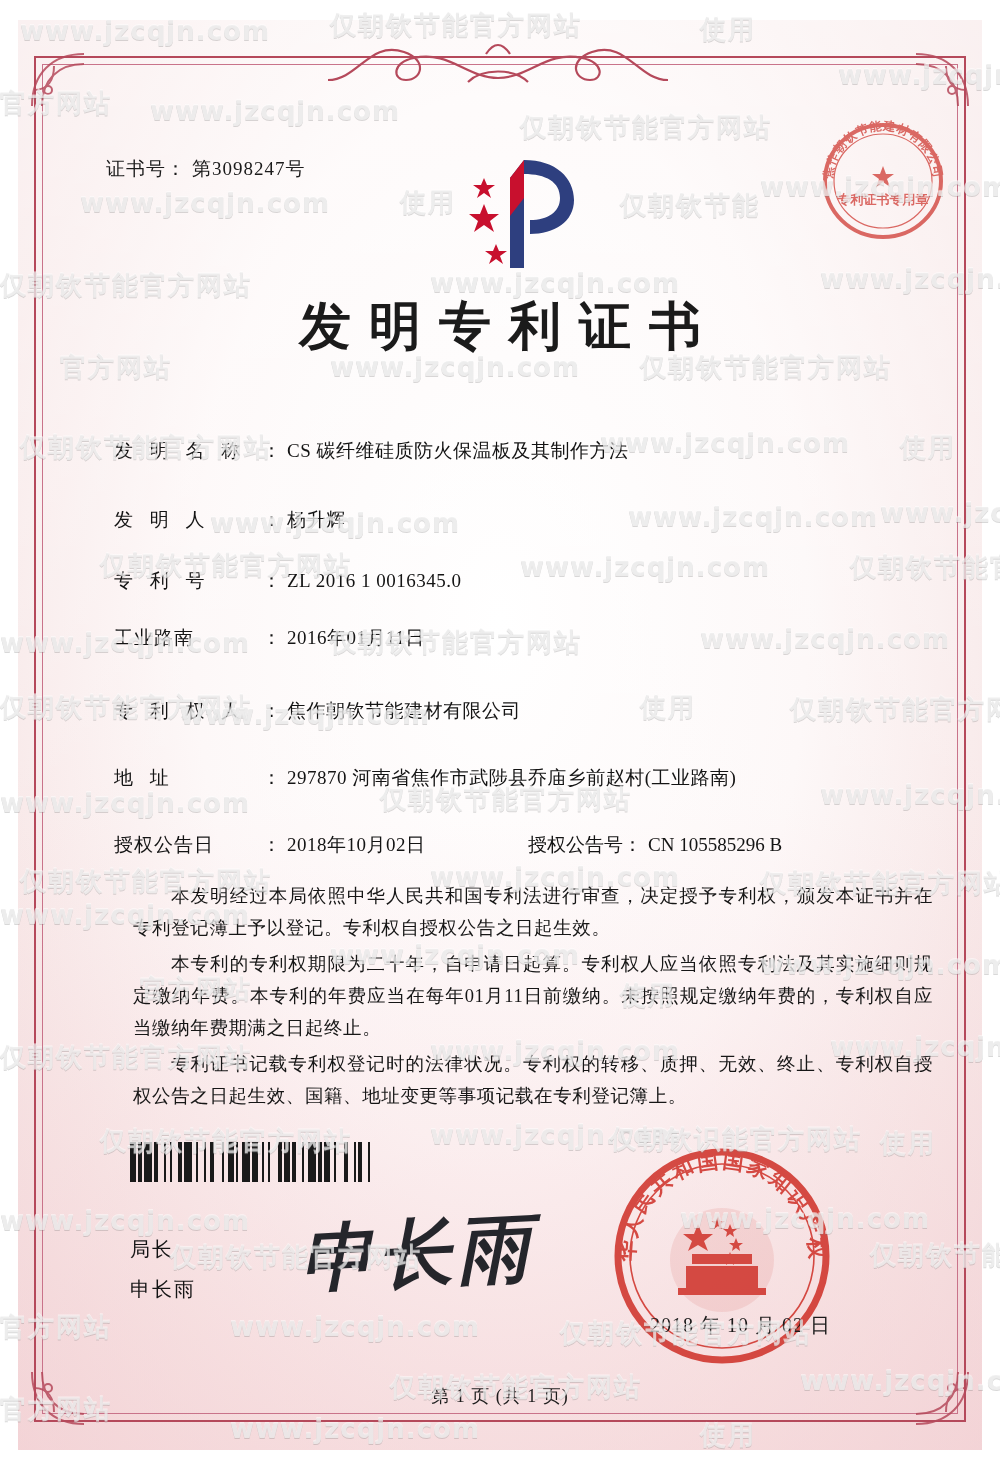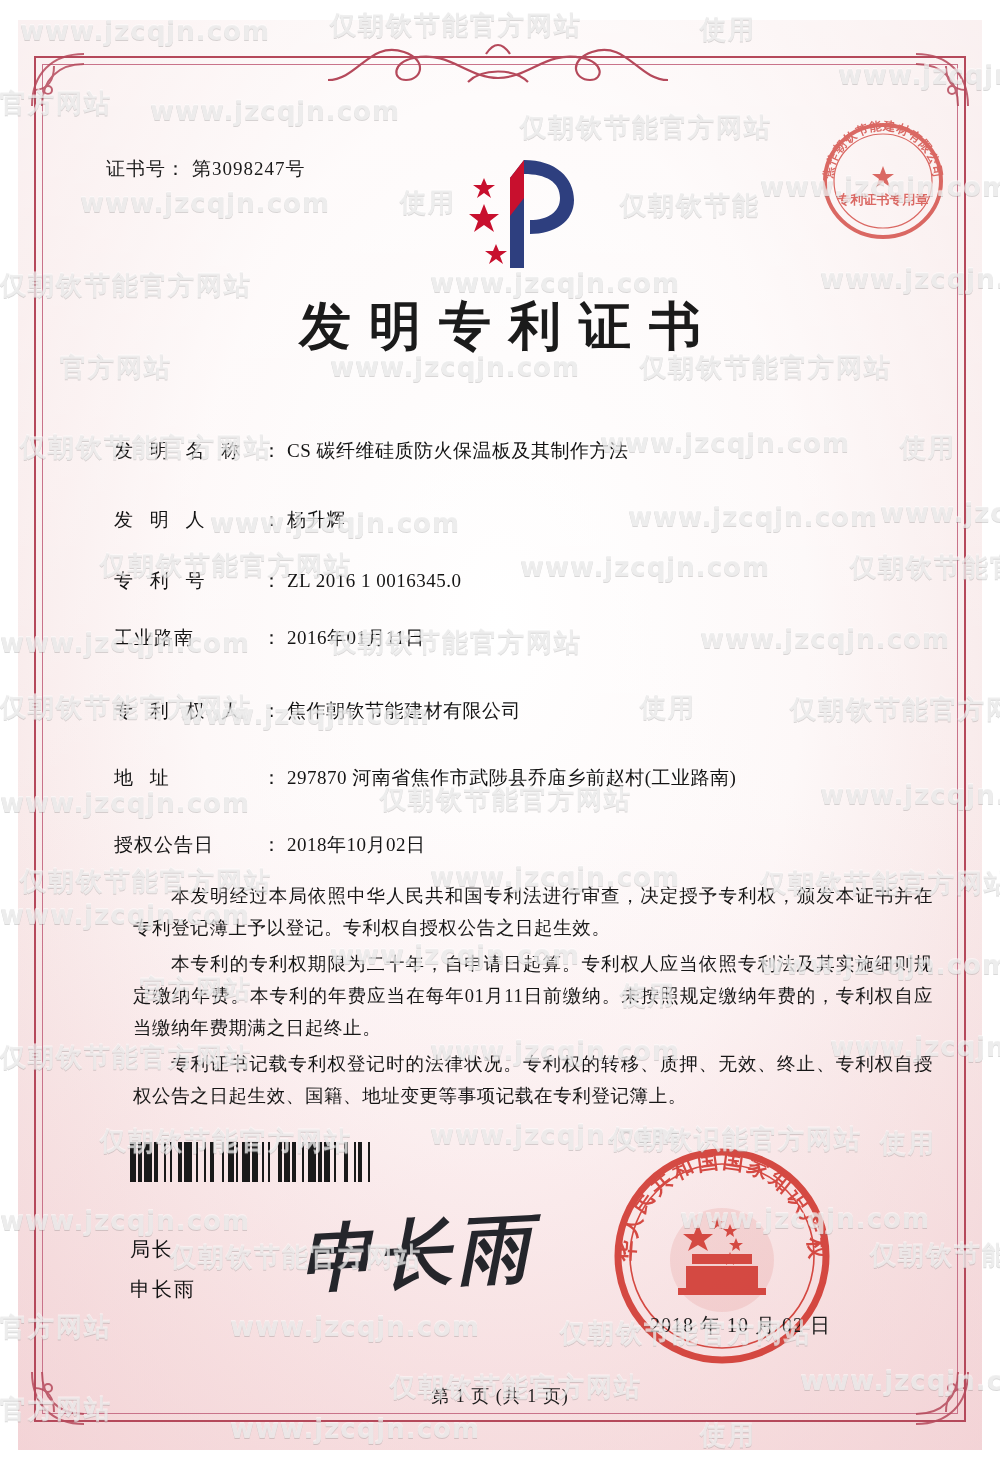--- a/index.html
+++ b/index.html
@@ -349,20 +349,23 @@
     <span class="field-label tight">工业路南</span><span class="field-colon">：</span><span class="field-value">2016年01月11日</span>
   </div>
   <div class="field-row row5">
     <span class="field-label">专 利 权 人</span><span class="field-colon">：</span><span class="field-value">焦作朝钦节能建材有限公司</span>
   </div>
   <div class="field-row row6">
     <span class="field-label">地 址</span><span class="field-colon">：</span><span class="field-value">297870 河南省焦作市武陟县乔庙乡前赵村(工业路南)</span>
   </div>
   <div class="field-row row7">
     <span class="field-label tight">授权公告日</span><span class="field-colon">：</span><span class="field-value">2018年10月02日</span>
+  </div>
+  <div id="pub-no">
+    <span>授权公告号</span><span class="field-colon">：</span><span>CN 105585296 B</span>
   </div>
 
   <div id="body-text">
     <p>本发明经过本局依照中华人民共和国专利法进行审查，决定授予专利权，颁发本证书并在专利登记簿上予以登记。专利权自授权公告之日起生效。</p>
     <p>本专利的专利权期限为二十年，自申请日起算。专利权人应当依照专利法及其实施细则规定缴纳年费。本专利的年费应当在每年01月11日前缴纳。未按照规定缴纳年费的，专利权自应当缴纳年费期满之日起终止。</p>
     <p>专利证书记载专利权登记时的法律状况。专利权的转移、质押、无效、终止、专利权自授权公告之日起生效、国籍、地址变更等事项记载在专利登记簿上。</p>
   </div>
 
   <div id="barcode"><i style="width:6px"></i><i style="width:2px;background:transparent"></i><i style="width:4px"></i><i style="width:2px;background:transparent"></i><i style="width:8px"></i><i style="width:2px;background:transparent"></i><i style="width:4px"></i><i style="width:6px;background:transparent"></i><i style="width:2px"></i><i style="width:4px;background:transparent"></i><i style="width:2px"></i><i style="width:6px;background:transparent"></i><i style="width:4px"></i><i style="width:2px;background:transparent"></i><i style="width:8px"></i><i style="width:4px;background:transparent"></i><i style="width:2px"></i><i style="width:6px;background:transparent"></i><i style="width:2px"></i><i style="width:4px;background:transparent"></i><i style="width:4px"></i><i style="width:8px;background:transparent"></i><i style="width:2px"></i><i style="width:4px;background:transparent"></i><i style="width:6px"></i><i style="width:2px;background:transparent"></i><i style="width:2px"></i><i style="width:4px;background:transparent"></i><i style="width:8px"></i><i style="width:2px;background:transparent"></i><i style="width:6px"></i><i style="width:4px;background:transparent"></i><i style="width:2px"></i><i style="width:4px;background:transparent"></i><i style="width:2px"></i><i style="width:8px;background:transparent"></i><i style="width:4px"></i><i style="width:2px;background:transparent"></i><i style="width:6px"></i><i style="width:2px;background:transparent"></i><i style="width:4px"></i><i style="width:6px;background:transparent"></i><i style="width:2px"></i><i style="width:4px;background:transparent"></i><i style="width:8px"></i><i style="width:2px;background:transparent"></i><i style="width:4px"></i><i style="width:2px;background:transparent"></i><i style="width:6px"></i><i style="width:4px;background:transparent"></i><i style="width:2px"></i><i style="width:8px;background:transparent"></i><i style="width:4px"></i><i style="width:6px;background:transparent"></i><i style="width:2px"></i><i style="width:2px;background:transparent"></i><i style="width:4px"></i><i style="width:6px;background:transparent"></i><i style="width:2px"></i><i style="width:4px;background:transparent"></i></div>
 

